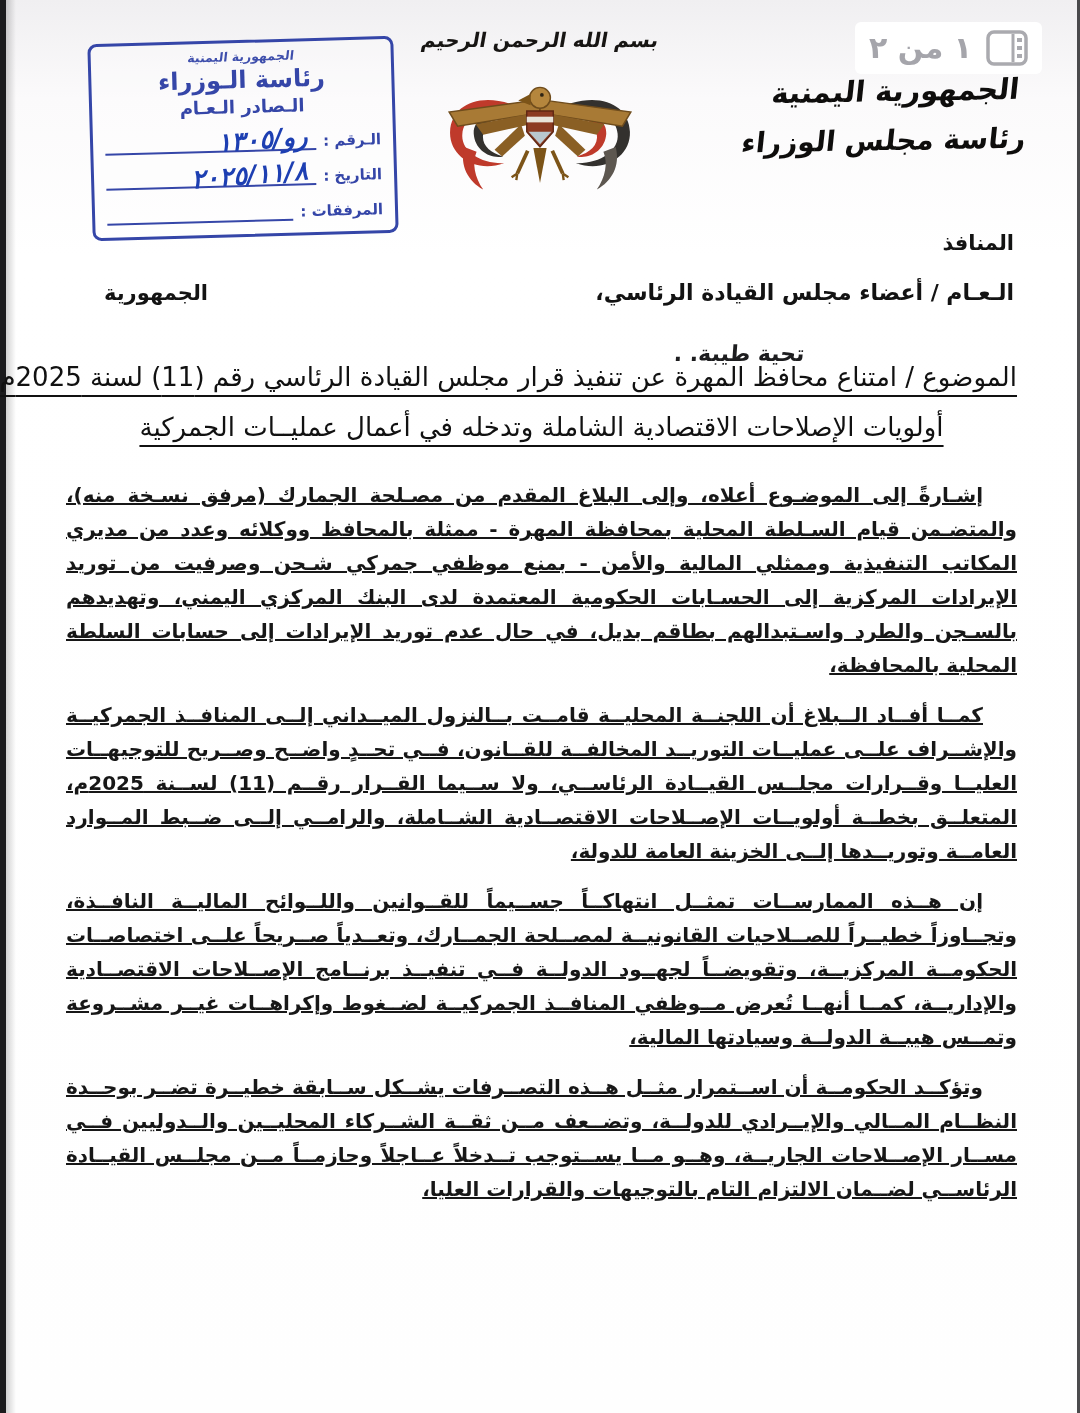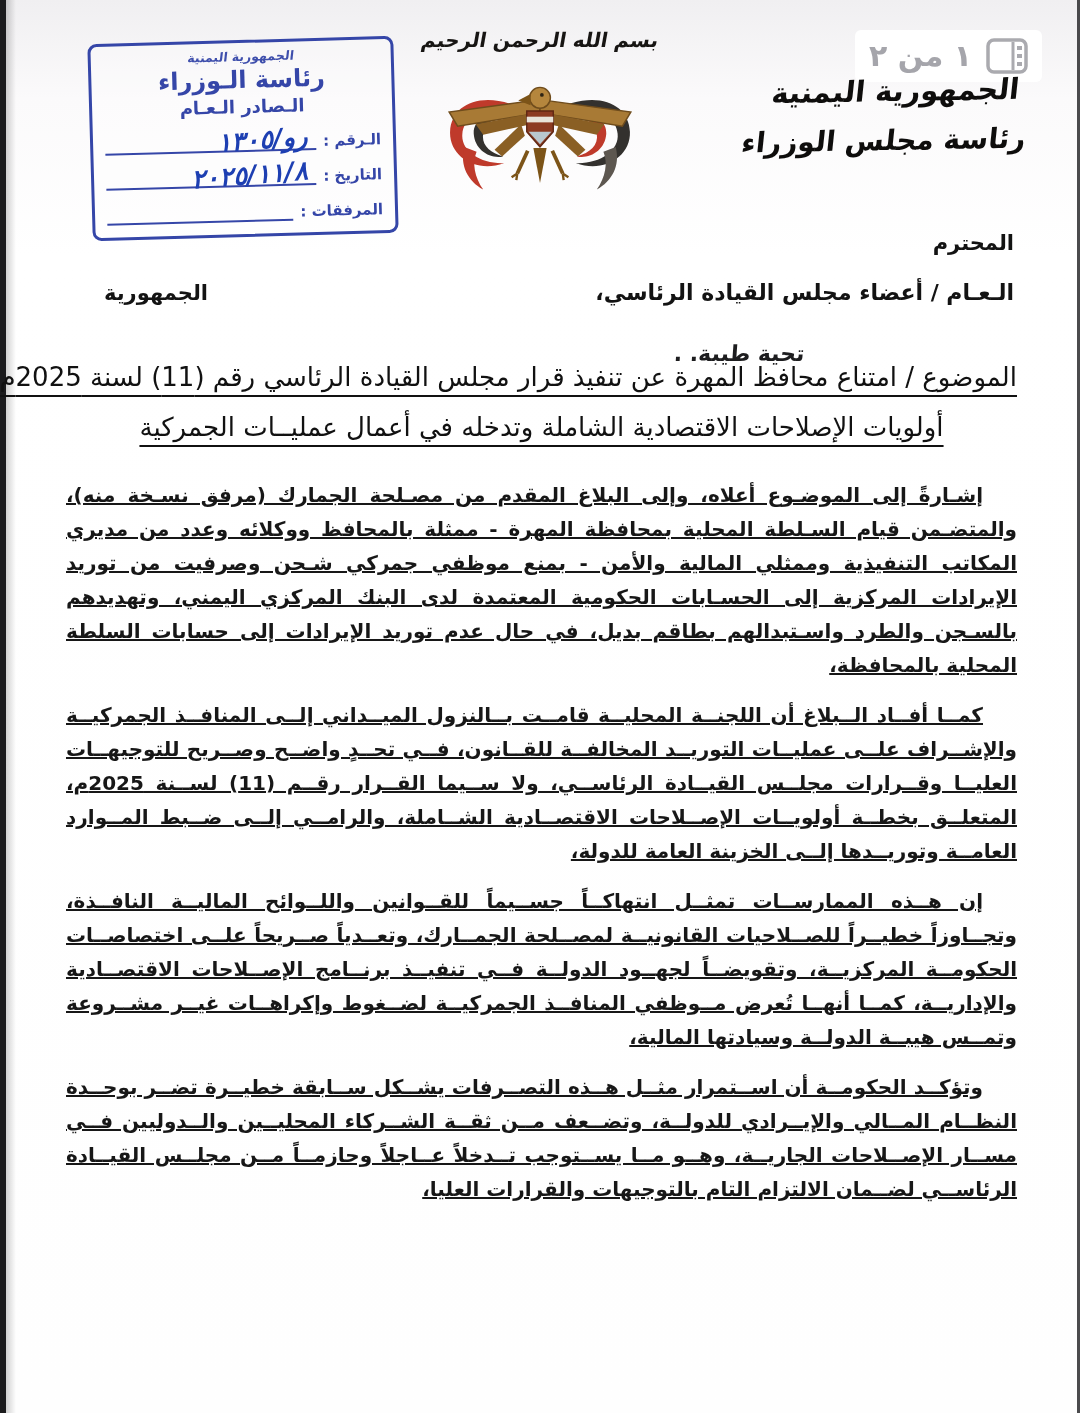--- a/index.html
+++ b/index.html
@@ -14,21 +14,21 @@
     color:#161616;
   }
   
   .edge-left{position:absolute;left:0;top:0;width:6px;height:100%;background:#1b1b1d;}
   .edge-left::after{content:"";position:absolute;left:6px;top:0;width:10px;height:100%;
     background:linear-gradient(90deg,rgba(0,0,0,.18),rgba(0,0,0,0));}
   .edge-right{position:absolute;right:0;top:0;width:3px;height:100%;background:#2b2b2e;opacity:.85;}
 
   
   .page-indicator{
-    position:absolute;top:30px;right:38px;
+    position:absolute;top:22px;right:38px;
     display:flex;align-items:center;gap:14px;
     background:#ffffff;padding:8px 14px;border-radius:6px;
     color:#a5a5ab;font-weight:bold;font-size:30px;line-height:1;
   }
   .page-indicator svg{display:block;}
 
   
   .stamp{
     position:absolute;top:40px;left:90px;width:276px;
     border:3.5px solid #3546a8;border-radius:9px;
@@ -180,21 +180,21 @@
     </svg>
   </div>
 
   <div class="masthead">
     <div class="masthead-l1">الجمهورية اليمنية</div>
     <div class="masthead-l2">رئاسة مجلس الوزراء</div>
   </div>
 
   <div class="addressees">
     <div class="addr-row">
-      <span class="addr-hon">المحترم</span>
+      <span class="addr-hon">المنافذ</span>
     </div>
     <div class="addr-row">
       <span class="addr-to">الـعـام / أعضاء مجلس القيادة الرئاسي،</span>
       <span class="addr-hon">الجمهورية</span>
     </div>
   </div>
 
   <div class="greeting">تحية طيبة. .</div>
 
   <div class="subject">

